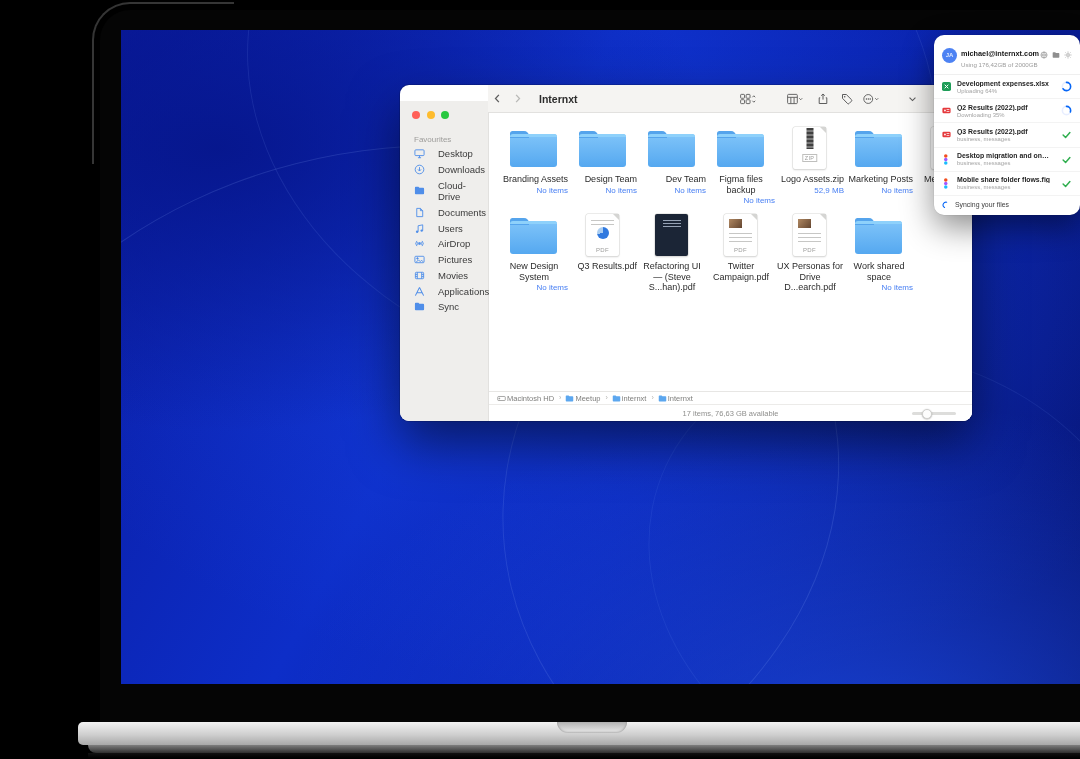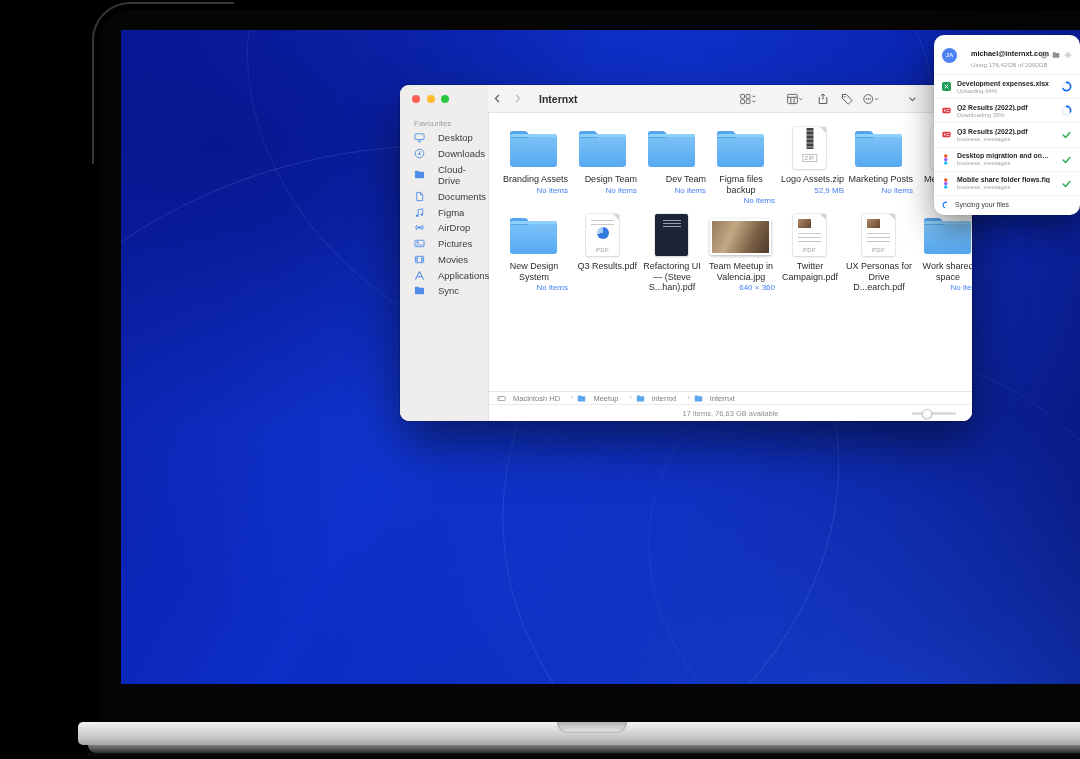--- a/index.html
+++ b/index.html
@@ -25,21 +25,21 @@
         background:linear-gradient(#f2f2f2,#cfcfcf 55%,#a8a8a8);}
   .notch{position:absolute;left:557px;top:722px;width:70px;height:11px;border-radius:0 0 12px 12px;
          background:linear-gradient(#b3b3b3,#ececec);box-shadow:inset 0 -1px 2px rgba(0,0,0,.25);}
   .under{position:absolute;left:88px;right:0;top:745px;height:8px;border-radius:0 0 0 10px;
          background:linear-gradient(#7e7e7e,#2f2f2f);}
   .floorshadow{position:absolute;left:88px;right:0;top:753px;height:5px;background:linear-gradient(#121212,transparent);}
 
   
   .window{position:absolute;left:400px;top:85px;width:572px;height:336px;border-radius:9px;background:#fff;
           box-shadow:0 22px 50px rgba(0,0,0,.5),0 0 0 1px rgba(0,0,0,.15);overflow:hidden;}
-  .sidebar{position:absolute;left:0;top:0;bottom:0;width:88px;background:#efeeec;border-right:1px solid #e2e1df;}
+  .sidebar{position:absolute;left:0;top:16px;bottom:0;width:88px;background:#efeeec;border-right:1px solid #e2e1df;}
   .toolbar{position:absolute;left:88px;right:0;top:0;height:27px;background:#f5f4f2;border-bottom:1px solid #e2e1df;}
   .lights{position:absolute;left:12px;top:9.5px;display:flex;gap:6.5px;}
   .light{width:8px;height:8px;border-radius:50%;}
   .l-red{background:#ff5f57}.l-yellow{background:#febc2e}.l-green{background:#28c840}
   .nav{position:absolute;left:4px;top:0;height:27px;display:flex;align-items:center;gap:9px;}
   .navic{width:11px;height:11px;color:#5e5e5e;}
   .navic.dim{color:#b9b9b7;}
   .wtitle{font-size:10.5px;font-weight:700;color:#2c2c2c;margin-left:7px;}
   .tbicons{position:absolute;right:54px;top:0;height:27px;display:flex;align-items:center;color:#5d5d5d;}
   .tbi{height:13px;display:flex;align-items:center;}
@@ -91,38 +91,38 @@
   .t-photo .art{width:57px;height:32px;border:2px solid #fff;box-shadow:0 1px 3px rgba(0,0,0,.3);margin-top:4px;
      background:linear-gradient(115deg,#97795c 0%,#c3a884 35%,#7a5f45 70%,#4e3b2a 100%);}
   .badge{position:absolute;bottom:5px;left:50%;transform:translateX(-50%);font-size:6px;color:#9c9c9a;letter-spacing:.3px;}
   .t-zip .badge{border:.5px solid #bfbfbd;background:#fff;padding:0 2px;bottom:9px;font-size:5.5px;}
   .badge:empty,.gsub:empty{display:none;}
   .gname{font-size:9px;line-height:1.18;color:#2b2b2b;text-align:center;max-width:68px;overflow-wrap:break-word;}
   .gsub{font-size:8px;color:#477ff3;margin-top:1px;text-align:center;}
 
   .pathbar{position:absolute;left:0;right:0;bottom:16px;height:13px;border-top:1px solid #e7e6e4;
      display:flex;align-items:center;padding-left:8px;font-size:7.5px;color:#7e7e7c;background:#fff;}
-  .crumb{display:flex;align-items:flex-start;gap:7px;}
+  .crumb{display:flex;align-items:flex-start;gap:1px;}
   .crumb .cic{width:9px;height:9px;color:#8b8b89;}
   .crumb .cic.fold{color:#5ca7ef;}
   .crumb .sep{margin:0 4px;color:#b4b4b2;font-size:7px;}
   .crumb:last-of-type .sep{display:none;}
   .statusbar{position:absolute;left:0;right:0;bottom:0;height:16px;border-top:1px solid #ecebe9;background:#fff;
      display:flex;align-items:center;justify-content:center;font-size:7.5px;color:#8f8f8d;}
   .slider{position:absolute;right:16px;bottom:6px;width:44px;height:3px;border-radius:2px;background:#dddddb;}
   .knob{position:absolute;left:35%;top:50%;transform:translate(-50%,-50%);width:8px;height:8px;border-radius:50%;
      background:#fdfdfd;border:.5px solid #cfcfcd;box-shadow:0 .5px 1.5px rgba(0,0,0,.3);}
 
   
   .popup{position:absolute;left:934px;top:35px;width:146px;border-radius:10px;background:#fff;
      box-shadow:0 12px 32px rgba(0,0,0,.45),0 0 0 .5px rgba(0,0,0,.08);overflow:hidden;z-index:5;}
   .phead{display:flex;align-items:center;padding:7px 8px 6px;border-bottom:1px solid #efefef;}
   .avatar{width:15px;height:15px;border-radius:50%;background:#4d82f3;color:#dce8ff;font-size:6px;font-weight:700;
      display:flex;align-items:center;justify-content:center;flex:0 0 auto;}
-  .acct{margin-left:14px;min-width:0;}
+  .acct{margin-left:4px;min-width:0;}
   .email{font-size:7.3px;font-weight:700;color:#161616;white-space:nowrap;}
   .usage{font-size:6.2px;color:#9b9b9b;margin-top:1px;white-space:nowrap;}
   .phicons{margin-left:auto;display:flex;gap:4px;color:#8f8f8f;}
   .phicons .hic{width:8px;height:8px;}
   .prow{display:flex;align-items:center;padding:4.6px 8px;border-bottom:1px solid #f3f3f3;}
   .prow .fic{width:9px;height:11px;flex:0 0 auto;}
   .ptxt{margin-left:6px;min-width:0;flex:1;}
   .pname{font-size:6.9px;font-weight:700;color:#1d1d1d;white-space:nowrap;overflow:hidden;text-overflow:ellipsis;max-width:96px;}
   .psub{font-size:5.9px;color:#a3a3a3;margin-top:1px;white-space:nowrap;}
   .pstat{margin-left:4px;width:11px;height:11px;flex:0 0 auto;}
@@ -196,21 +196,21 @@
             <span class="slabel">Documents</span>
           </div>
           <div class="sitem">
             <span class="sic">
               <svg viewBox="0 0 12 12">
                 <path d="M4.5 9.5V3l5-1v6.3" fill="none" stroke="currentColor" stroke-width="1"></path>
                 <circle cx="3.4" cy="9.5" r="1.3" fill="currentColor"></circle>
                 <circle cx="8.4" cy="8.3" r="1.3" fill="currentColor"></circle>
               </svg>
             </span>
-            <span class="slabel">Figma</span>
+            <span class="slabel">Users</span>
           </div>
           <div class="sitem">
             <span class="sic">
               <svg viewBox="0 0 12 12" fill="none" stroke="currentColor" stroke-width="1">
                 <circle cx="6" cy="6" r="1" fill="currentColor"></circle>
                 <path d="M3.2 8.8a4 4 0 0 1 0-5.6M8.8 3.2a4 4 0 0 1 0 5.6M4.4 7.6a2.3 2.3 0 0 1 0-3.2M7.6 4.4a2.3 2.3 0 0 1 0 3.2"></path>
               </svg>
             </span>
             <span class="slabel">AirDrop</span>
           </div>
@@ -396,29 +396,20 @@
 
           </div>
           <div class="cell t-book">
             <div class="gicon">
               <i class="art"></i>
               <span class="extra"></span>
 
             </div>
             <div class="gname">Refactoring UI — (Steve S...han).pdf</div>
 
-          </div>
-          <div class="cell t-photo">
-            <div class="gicon">
-              <i class="art"></i>
-              <span class="extra"></span>
-
-            </div>
-            <div class="gname">Team Meetup in Valencia.jpg</div>
-            <div class="gsub">640 × 360</div>
           </div>
           <div class="cell t-pdf-photo">
             <div class="gicon">
               <i class="art"></i>
               <span class="extra"></span>
               <span class="badge">PDF</span>
             </div>
             <div class="gname">Twitter Campaign.pdf</div>
 
           </div>

